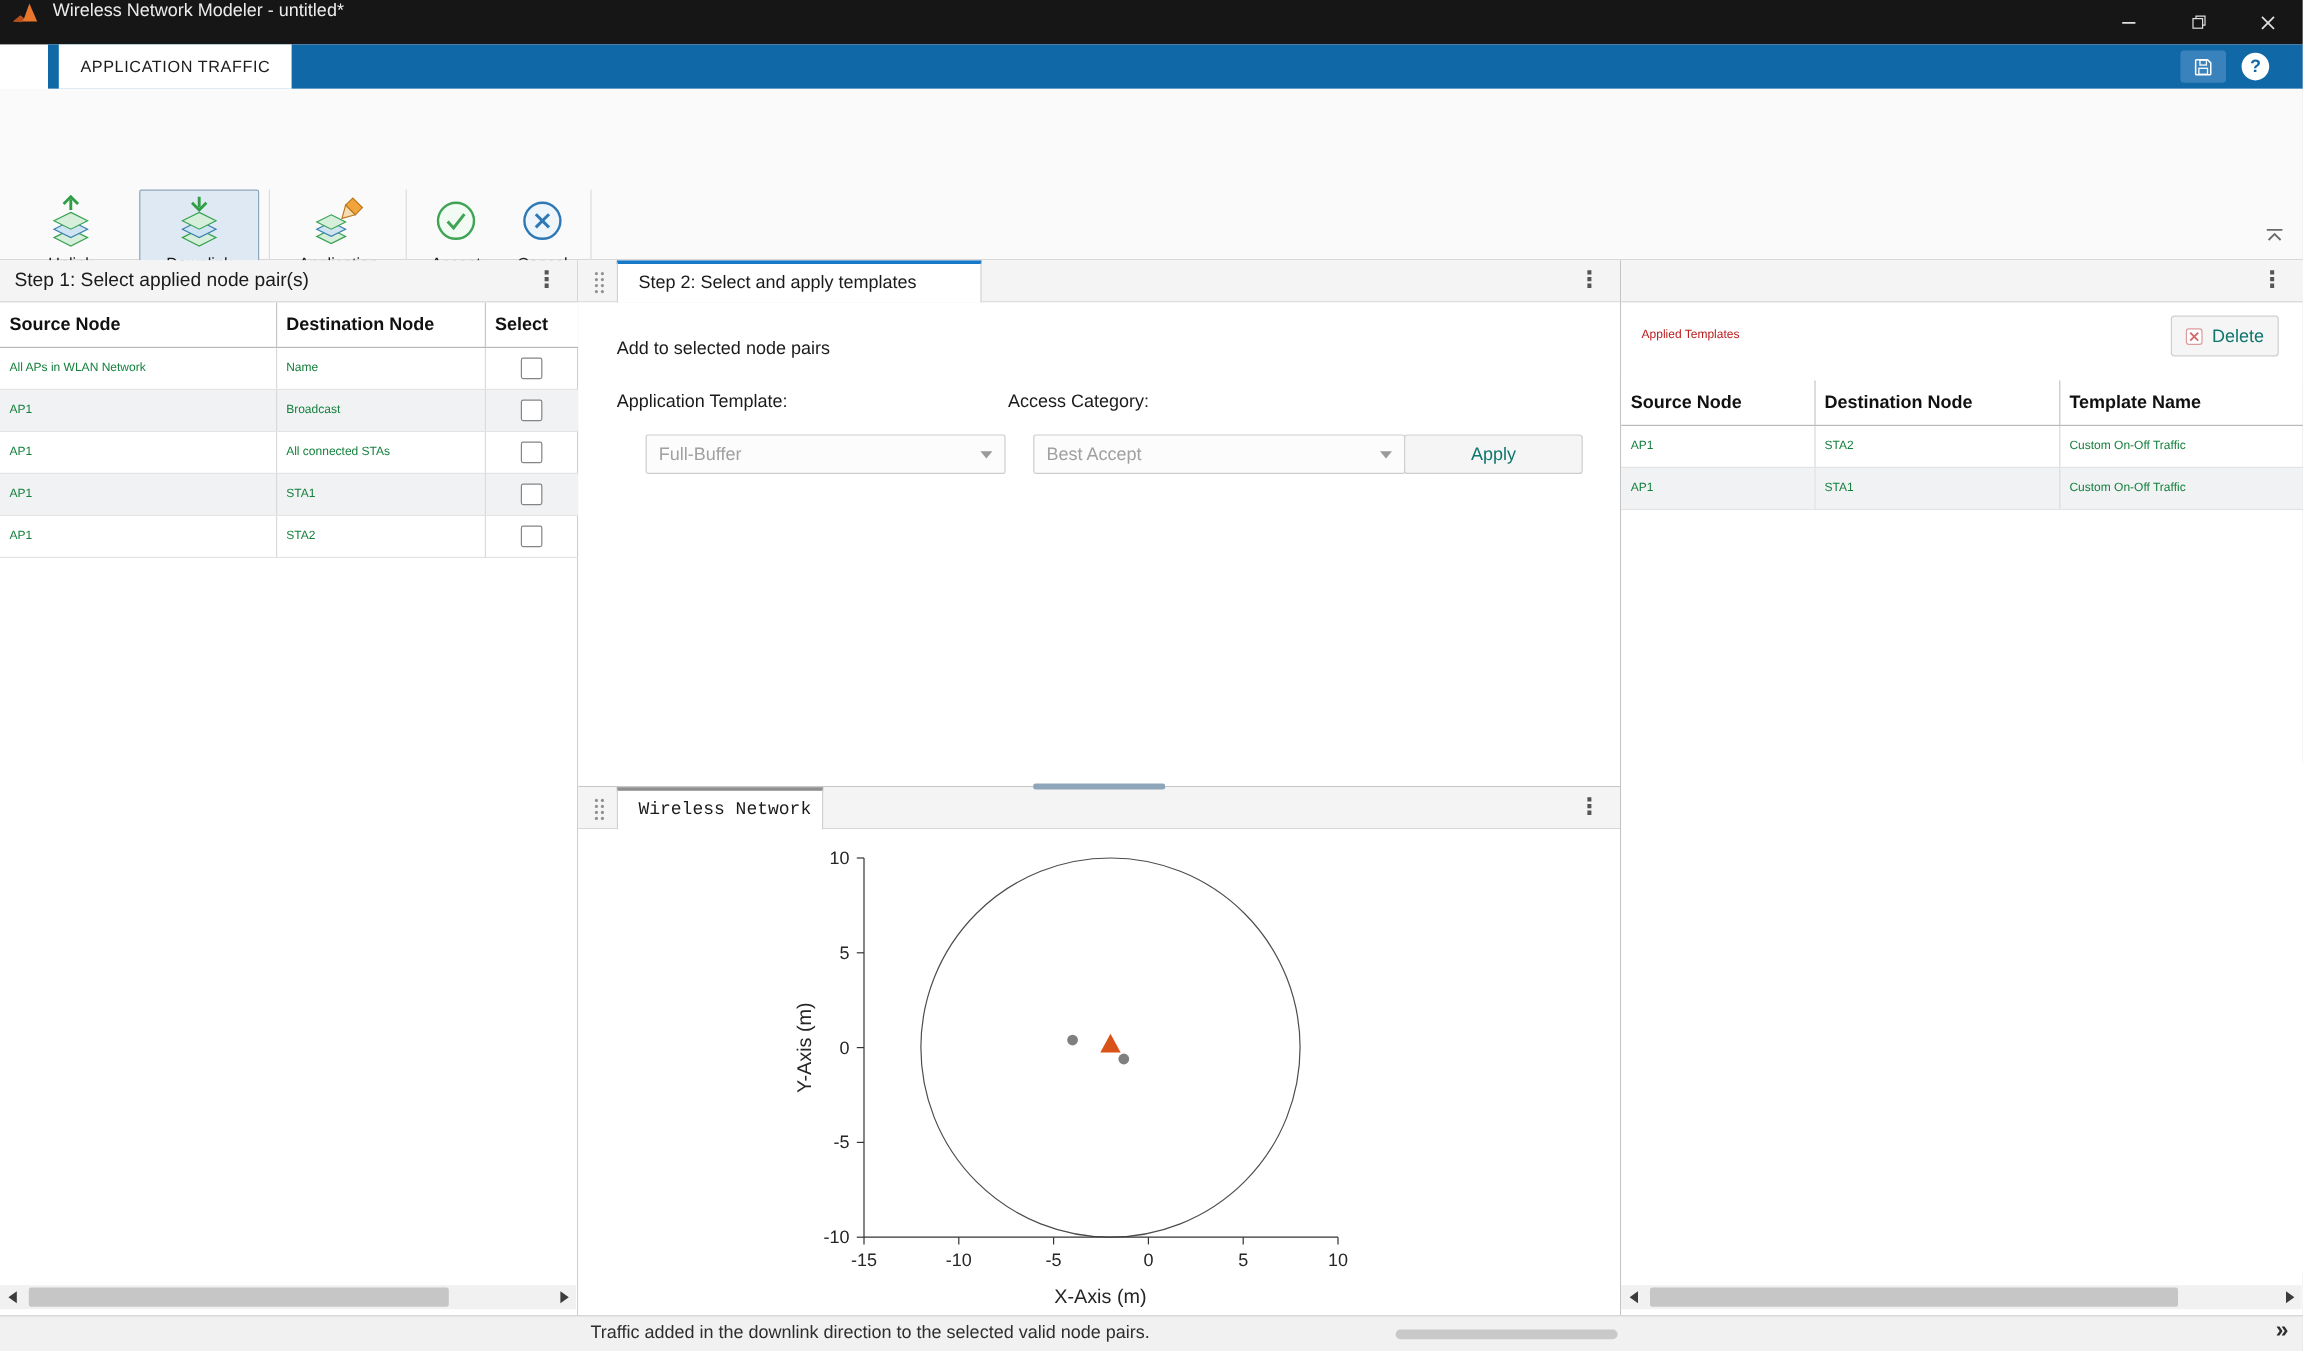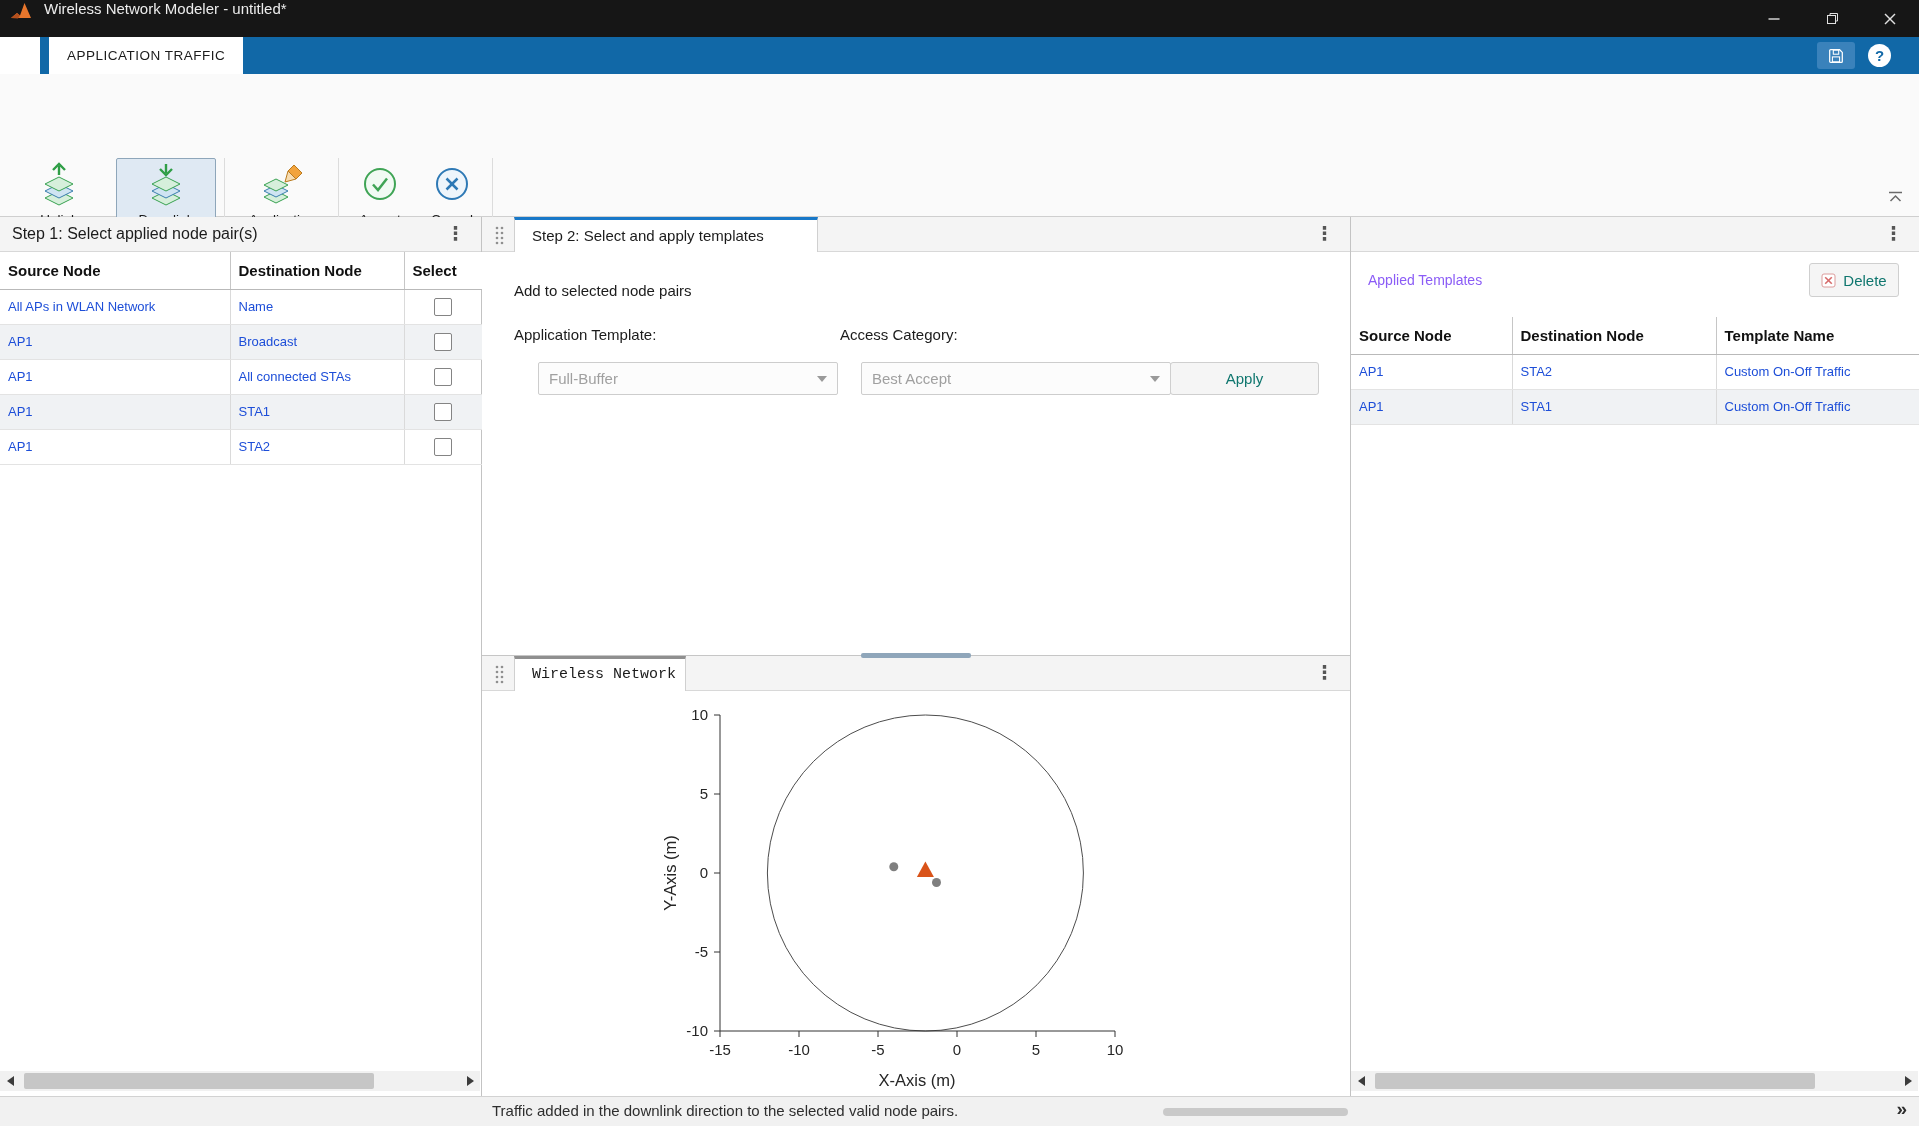--- a/index.html
+++ b/index.html
@@ -47,21 +47,21 @@
 
   .doc-tab { position:absolute; top:0; height:35px; background:#fff; border-left:1px solid #d0d0d0;
              border-right:1px solid #d0d0d0; font-size:15px; color:#1b1b1b; line-height:32px; padding-left:17px; z-index:2; }
   .doc-tab.blue { border-top:3px solid #1878c8; }
   .doc-tab.gray { border-top:3px solid #8f8f8f; }
 
   
   table.grid { border-collapse:collapse; width:100%; table-layout:fixed; }
   .grid th { font-size:15px; font-weight:bold; text-align:left; padding:0 8px; height:37px; background:#fff;
              border-right:1px solid #c6c6c6; border-bottom:1px solid #b9b9b9; color:#111; }
-  .grid td { font-size:13px; color:#1d4ed8; padding:0 8px; height:35px;
+  .grid td { font-size:10px; color:#15803d; padding:0 8px; height:35px;
              border-right:1px solid #dadada; border-bottom:1px solid #e3e3e3; white-space:nowrap; overflow:hidden; }
   .grid tr.alt td { background:#f0f2f4; }
   .grid td.c { text-align:center; }
   .checkbox { display:inline-block; width:18px; height:18px; border:1.5px solid #848484; border-radius:2px;
               background:#fff; vertical-align:middle; }
 
   
   .subpanel { position:absolute; left:0; right:0; }
   .subpanel.step2 { top:0; height:438px; }
   .subpanel.network { top:438px; height:441px; border-top:1px solid #c6c6c6; }
@@ -79,21 +79,21 @@
   .btn.disabled { color:#0f766e; }
   .apply-btn { position:absolute; top:110px; height:33px; }
 
   
   .plot { position:absolute; left:178px; top:14px; }
   .plot text { font-family:"Liberation Sans","DejaVu Sans",sans-serif; font-size:15px; fill:#262626; }
   .plot text.axlbl { font-size:16.5px; }
 
   
   .applied-row { position:relative; margin-top:10px; height:36px; }
-  .applied-label { font-size:14px; color:#8b5cf6; line-height:36px; padding-left:17px; display:inline-block; }
+  .applied-label { font-size:10px; color:#b91c1c; line-height:36px; padding-left:17px; display:inline-block; }
   .delete-btn { position:absolute; right:20px; top:1px; width:90px; height:34px; gap:7px; }
   .panel.right table.grid { margin-top:19px; }
 
   
   .hscroll { position:absolute; left:0; right:1px; bottom:5px; height:20px; background:#f1f1f1; }
   .hs-arrow { position:absolute; top:0; width:20px; height:20px; display:flex; align-items:center; justify-content:center; }
   .hs-arrow.left { left:0; } .hs-arrow.right { right:0; }
   .tri-l { width:0; height:0; border-top:5px solid transparent; border-bottom:5px solid transparent; border-right:7px solid #3c3c3c; }
   .tri-r { width:0; height:0; border-top:5px solid transparent; border-bottom:5px solid transparent; border-left:7px solid #3c3c3c; }
   .hs-thumb { position:absolute; top:2px; height:16px; background:#c6c6c6; border-radius:2px; }

